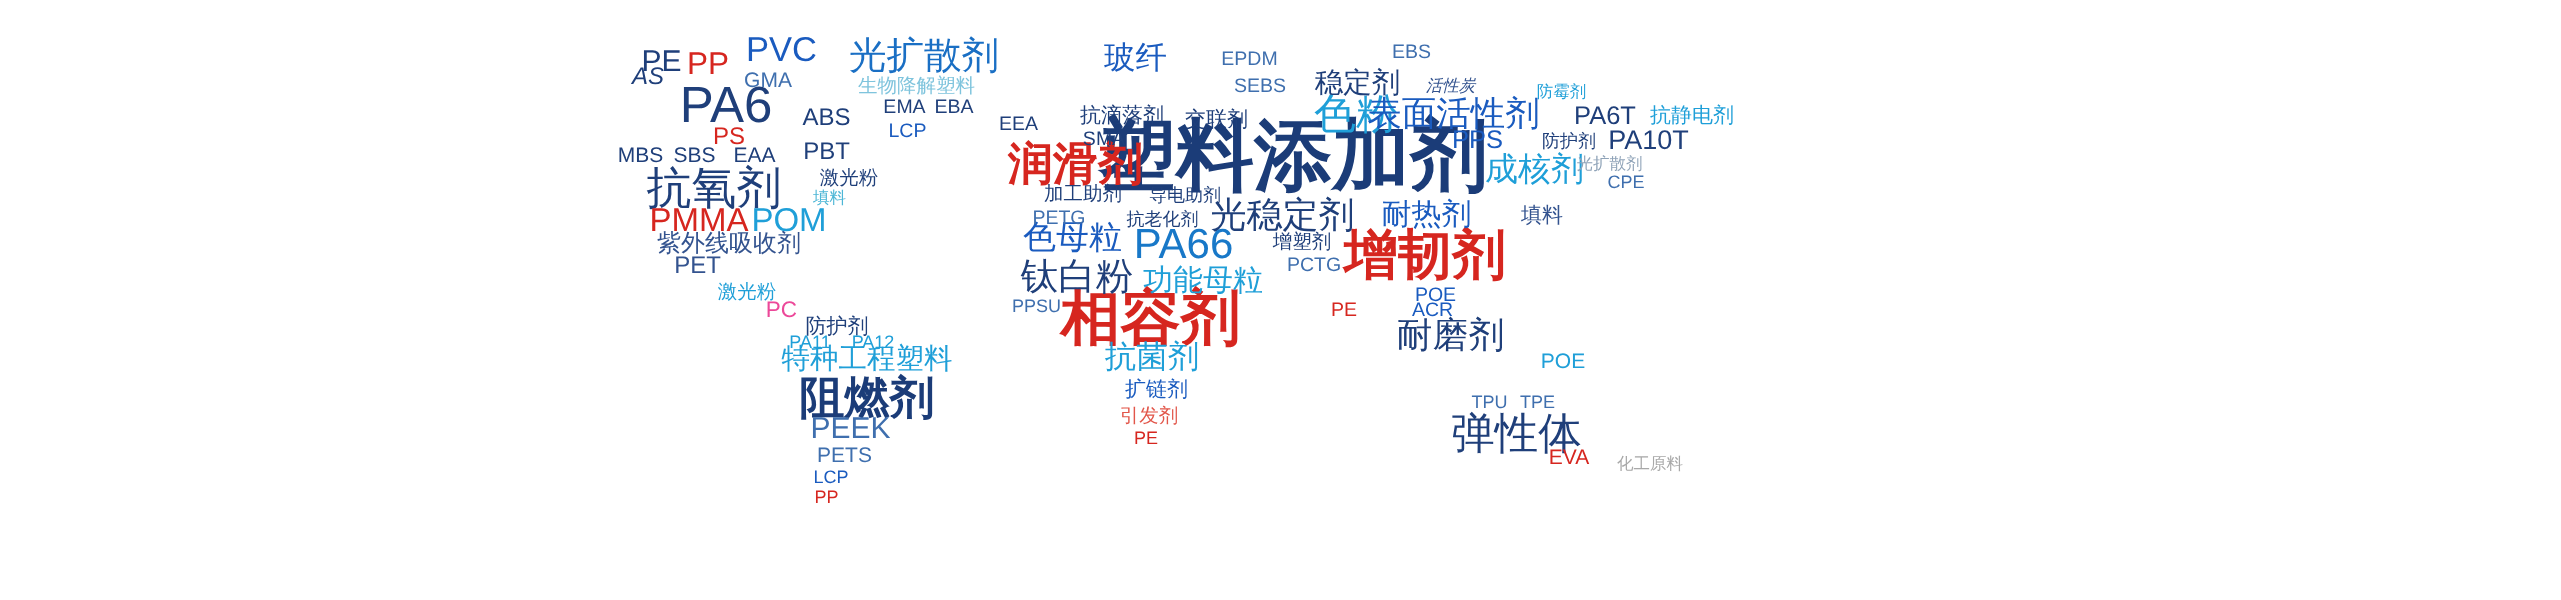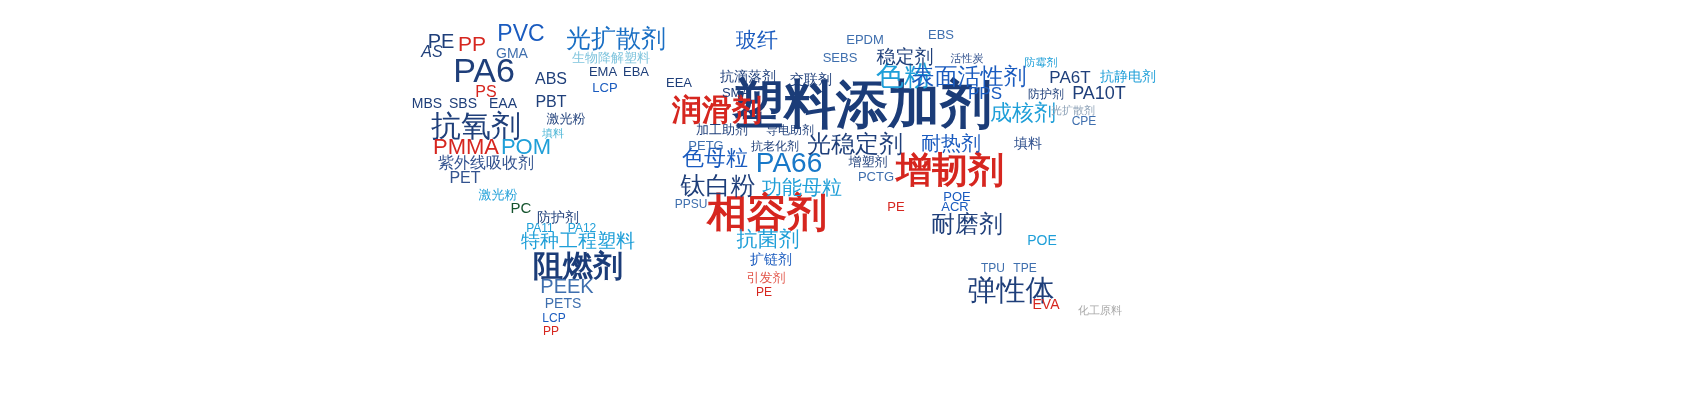--- a/index.html
+++ b/index.html
@@ -74,34 +74,34 @@
     <span class="cloud-word w-normal" style="left: 551px; top: 102px; font-size: 16px; color: rgb(31, 63, 122);">PBT</span>
     <span class="cloud-word w-normal" style="left: 566px; top: 118px; font-size: 13px; color: rgb(31, 63, 122);">激光粉</span>
     <span class="cloud-word w-normal" style="left: 553px; top: 133px; font-size: 11px; color: rgb(77, 182, 214);">填料</span>
     <span class="cloud-word w-normal" style="left: 611px; top: 57px; font-size: 13px; color: rgb(127, 196, 221);">生物降解塑料</span>
     <span class="cloud-word w-normal" style="left: 603px; top: 71px; font-size: 13px; color: rgb(31, 63, 122);">EMA</span>
     <span class="cloud-word w-normal" style="left: 636px; top: 71px; font-size: 13px; color: rgb(31, 63, 122);">EBA</span>
     <span class="cloud-word w-normal" style="left: 605px; top: 87px; font-size: 13px; color: rgb(26, 91, 191);">LCP</span>
     <span class="cloud-word w-normal" style="left: 679px; top: 82px; font-size: 13px; color: rgb(31, 63, 122);">EEA</span>
     <span class="cloud-word w-normal" style="left: 465px; top: 178px; font-size: 16px; color: rgb(51, 83, 143);">PET</span>
     <span class="cloud-word w-normal" style="left: 498px; top: 194px; font-size: 13px; color: rgb(31, 159, 216);">激光粉</span>
-    <span class="cloud-word w-normal" style="left: 521px; top: 207px; font-size: 15px; color: #14532d;">PC</span>
+    <span class="cloud-word w-normal" style="left: 521px; top: 207px; font-size: 15px; color: #ec4899;">PC</span>
     <span class="cloud-word w-normal" style="left: 558px; top: 217px; font-size: 14px; color: rgb(31, 63, 122);">防护剂</span>
     <span class="cloud-word w-normal" style="left: 540px; top: 228px; font-size: 12px; color: rgb(31, 159, 216);">PA11</span>
     <span class="cloud-word w-normal" style="left: 582px; top: 228px; font-size: 12px; color: rgb(31, 159, 216);">PA12</span>
     <span class="cloud-word w-normal" style="left: 563px; top: 303px; font-size: 14px; color: rgb(63, 111, 174);">PETS</span>
     <span class="cloud-word w-normal" style="left: 554px; top: 318px; font-size: 12px; color: rgb(26, 91, 191);">LCP</span>
     <span class="cloud-word w-normal" style="left: 551px; top: 331px; font-size: 12px; color: rgb(214, 38, 31);">PP</span>
     <span class="cloud-word w-normal" style="left: 748px; top: 76px; font-size: 14px; color: rgb(31, 63, 122);">抗滴落剂</span>
     <span class="cloud-word w-normal" style="left: 736px; top: 92px; font-size: 13px; color: rgb(31, 63, 122);">SMA</span>
     <span class="cloud-word w-normal" style="left: 811px; top: 79px; font-size: 14px; color: rgb(31, 63, 122);">交联剂</span>
     <span class="cloud-word w-normal" style="left: 840px; top: 57px; font-size: 13px; color: rgb(63, 111, 174);">SEBS</span>
-    <span class="cloud-word w-normal" style="left: 833px; top: 39px; font-size: 13px; color: rgb(63, 111, 174); margin-left: 32px;">EPDM</span>
+    <span class="cloud-word w-normal" style="left: 833px; top: 39px; font-size: 13px; color: rgb(63, 111, 174);">EPDM</span>
     <span class="cloud-word w-normal" style="left: 941px; top: 34px; font-size: 13px; color: rgb(63, 111, 174);">EBS</span>
-    <span class="cloud-word w-normal" style="left: 967px; top: 58px; font-size: 11px; color: rgb(51, 83, 143);">活性炭</span>
+    <span class="cloud-word w-normal" style="left: 967px; top: 58px; font-size: 11px; color: rgb(51, 83, 143); font-style: italic;">活性炭</span>
     <span class="cloud-word w-normal" style="left: 1041px; top: 62px; font-size: 11px; color: rgb(31, 159, 216);">防霉剂</span>
     <span class="cloud-word w-normal" style="left: 1070px; top: 77px; font-size: 17px; color: rgb(31, 63, 122);">PA6T</span>
     <span class="cloud-word w-normal" style="left: 1128px; top: 76px; font-size: 14px; color: rgb(31, 159, 216);">抗静电剂</span>
     <span class="cloud-word w-normal" style="left: 985px; top: 93px; font-size: 17px; color: rgb(26, 91, 191);">PPS</span>
     <span class="cloud-word w-normal" style="left: 1046px; top: 94px; font-size: 12px; color: rgb(31, 63, 122);">防护剂</span>
     <span class="cloud-word w-normal" style="left: 1099px; top: 93px; font-size: 18px; color: rgb(31, 63, 122);">PA10T</span>
     <span class="cloud-word w-normal" style="left: 1073px; top: 110px; font-size: 11px; color: rgb(143, 163, 184);">光扩散剂</span>
     <span class="cloud-word w-normal" style="left: 1084px; top: 121px; font-size: 12px; color: rgb(63, 111, 174);">CPE</span>
     <span class="cloud-word w-normal" style="left: 1028px; top: 143px; font-size: 14px; color: rgb(51, 83, 143);">填料</span>
     <span class="cloud-word w-normal" style="left: 722px; top: 129px; font-size: 13px; color: rgb(31, 63, 122);">加工助剂</span>

